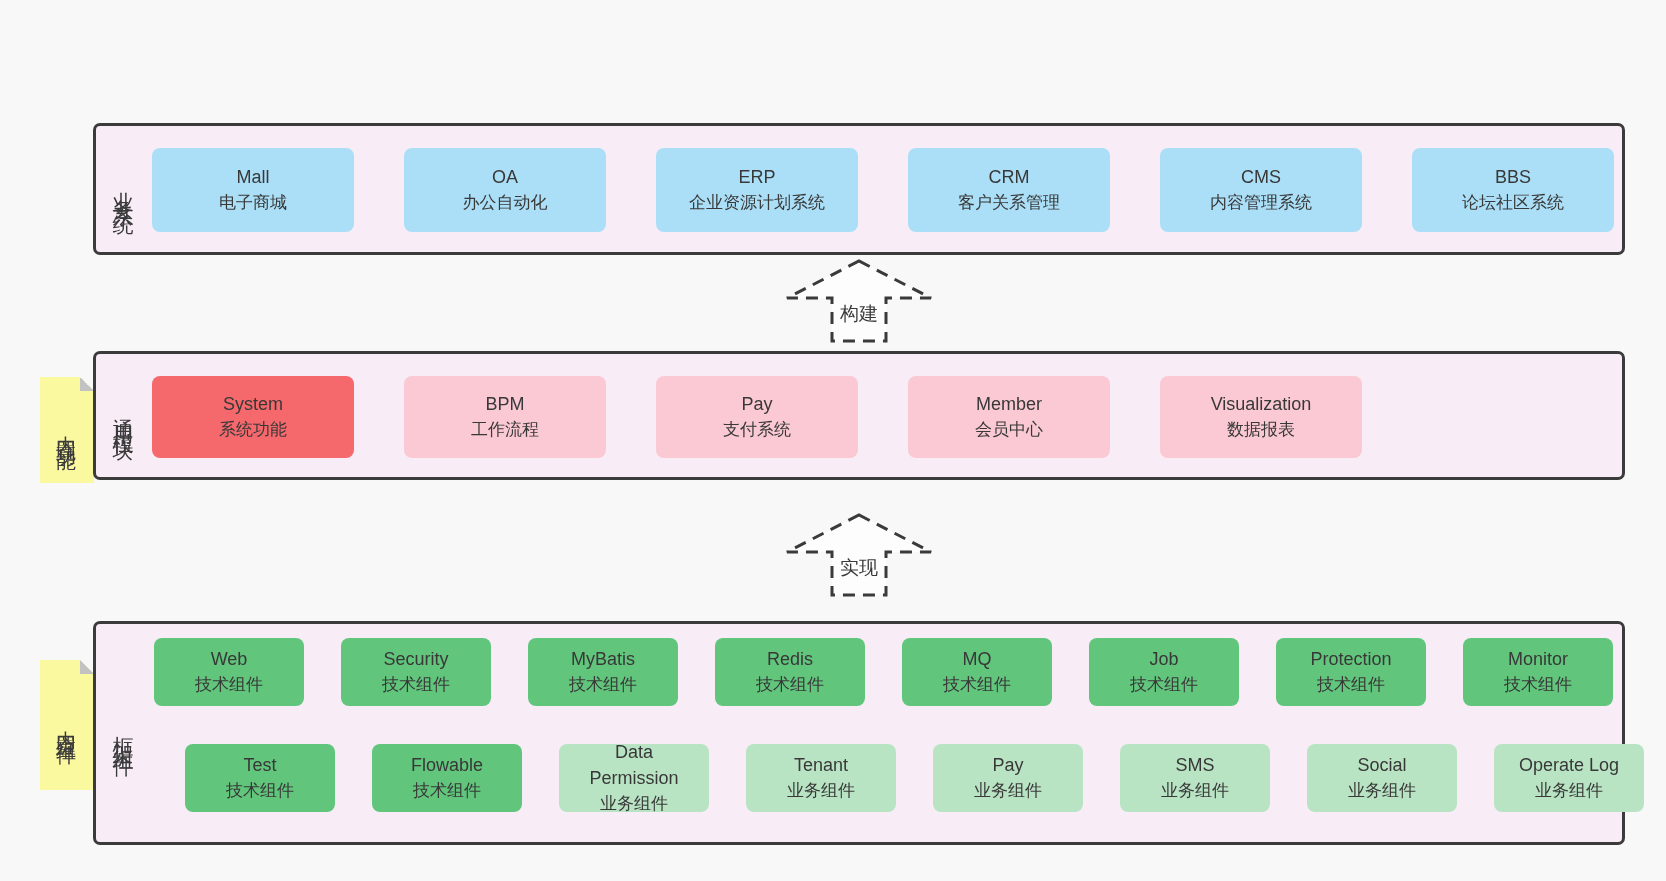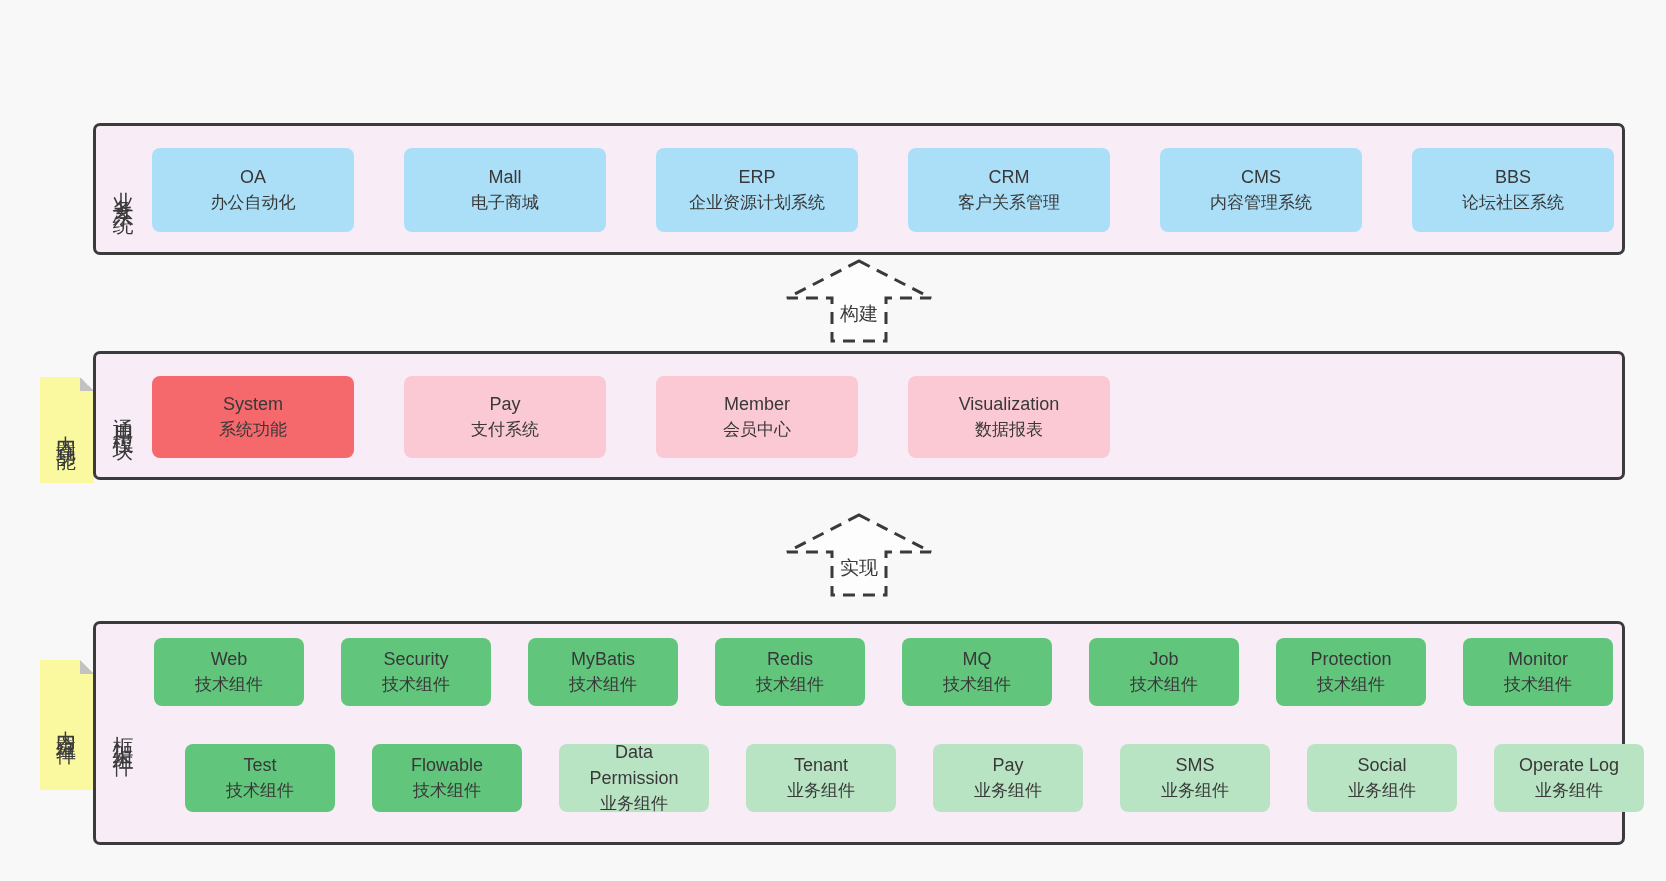--- a/index.html
+++ b/index.html
@@ -93,26 +93,26 @@
 
   <div class="sticky" id="sticky-components">
     <div class="fold"></div>
     <div class="sticky-label">内置组件</div>
   </div>
 
   <div class="layer" id="layer-business">
     <div class="layer-label">业务系统</div>
     <div class="row row-6">
       <div class="box box-6 blue">
+        <div class="box-name">Mall</div>
+        <div class="box-desc">电子商城</div>
+      </div>
+      <div class="box box-6 blue">
         <div class="box-name">OA</div>
         <div class="box-desc">办公自动化</div>
-      </div>
-      <div class="box box-6 blue">
-        <div class="box-name">Mall</div>
-        <div class="box-desc">电子商城</div>
       </div>
       <div class="box box-6 blue">
         <div class="box-name">ERP</div>
         <div class="box-desc">企业资源计划系统</div>
       </div>
       <div class="box box-6 blue">
         <div class="box-name">CRM</div>
         <div class="box-desc">客户关系管理</div>
       </div>
       <div class="box box-6 blue">
@@ -134,20 +134,24 @@
   </div>
 
   <div class="layer" id="layer-modules">
     <div class="layer-label">通用模块</div>
     <div class="row row-6">
       <div class="box box-6 red">
         <div class="box-name">System</div>
         <div class="box-desc">系统功能</div>
       </div>
       <div class="box box-6 pink">
+        <div class="box-name">BPM</div>
+        <div class="box-desc">工作流程</div>
+      </div>
+      <div class="box box-6 pink">
         <div class="box-name">Pay</div>
         <div class="box-desc">支付系统</div>
       </div>
       <div class="box box-6 pink">
         <div class="box-name">Member</div>
         <div class="box-desc">会员中心</div>
       </div>
       <div class="box box-6 pink">
         <div class="box-name">Visualization</div>
         <div class="box-desc">数据报表</div>

